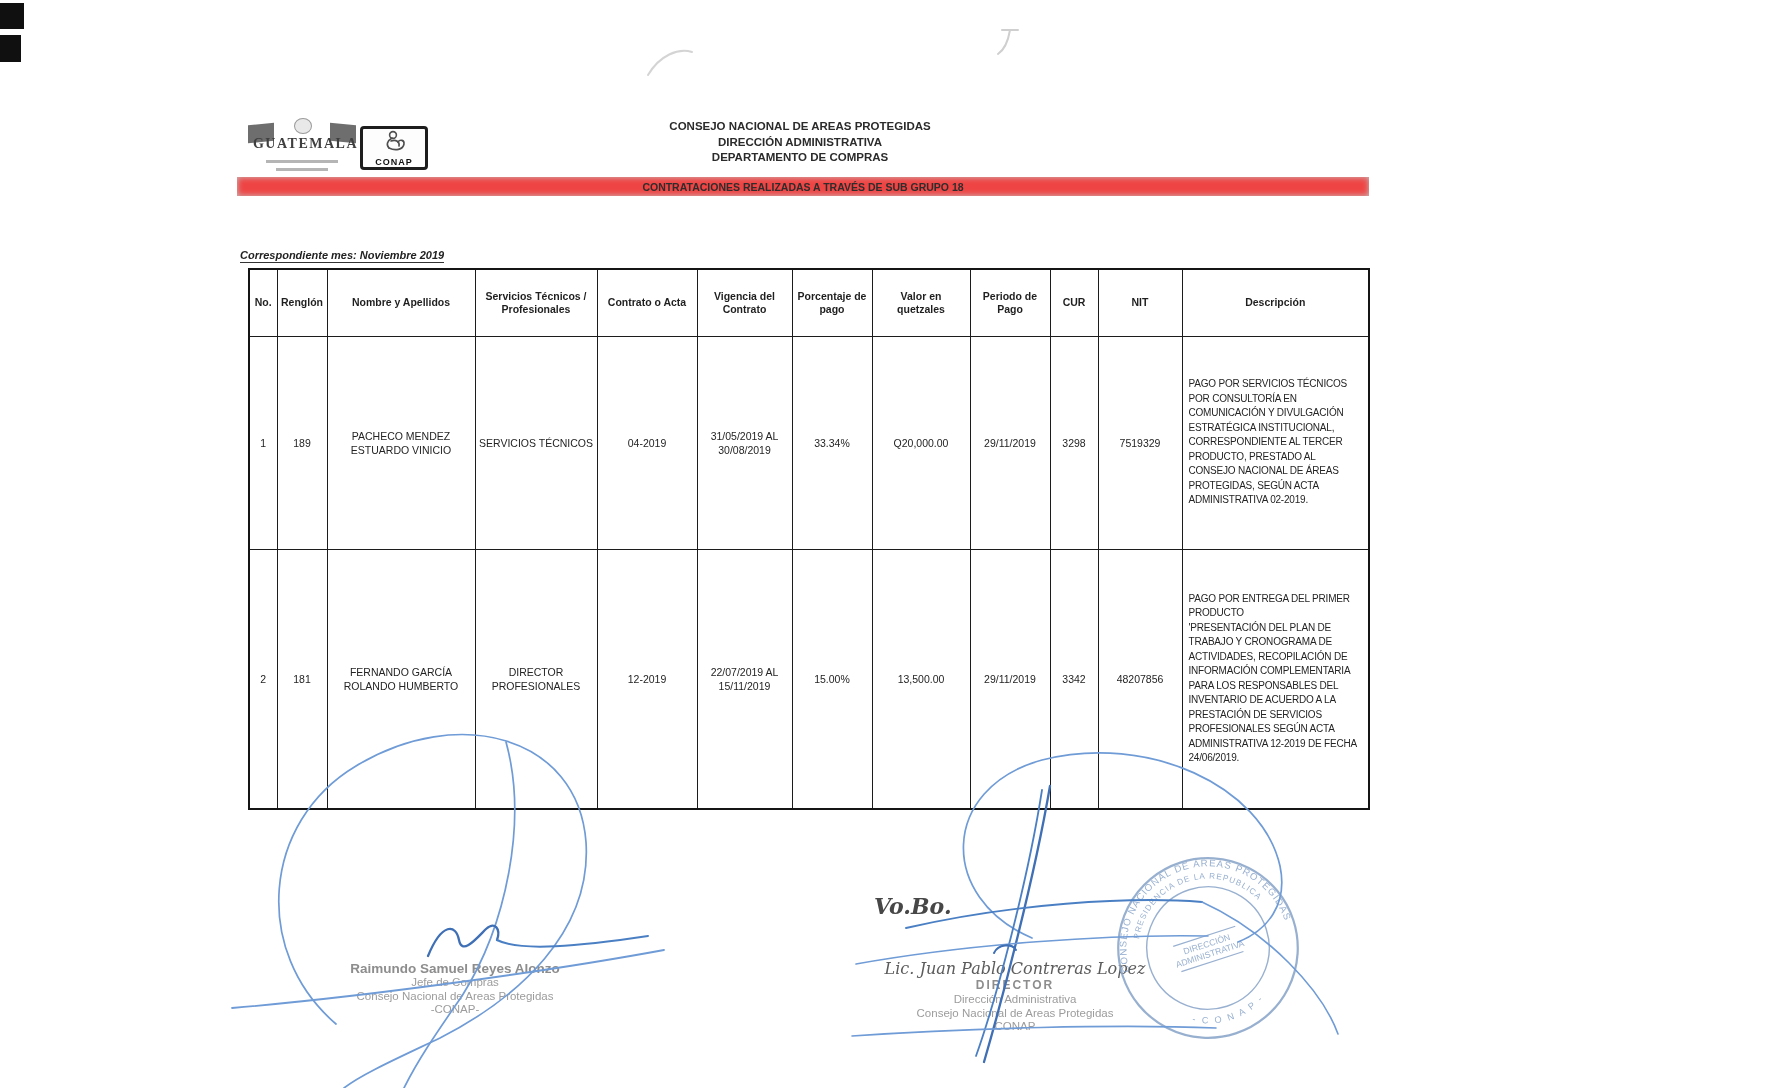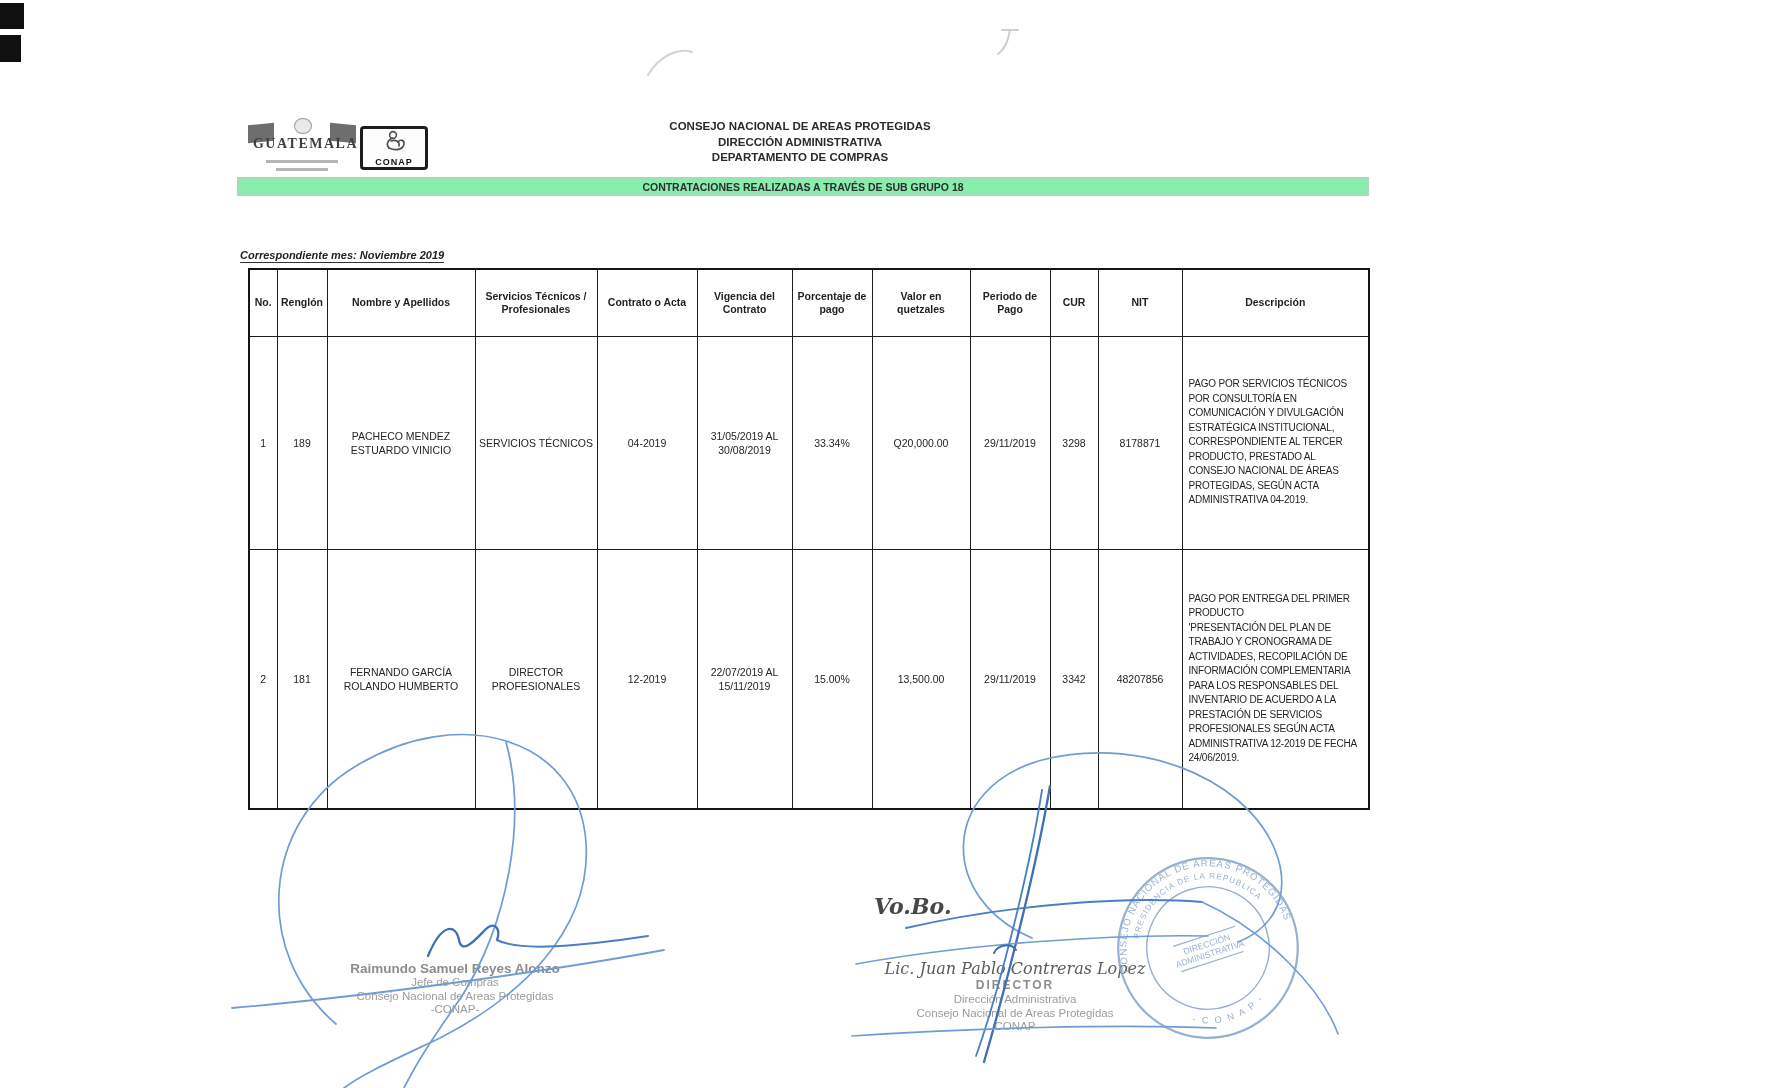--- a/index.html
+++ b/index.html
@@ -28,21 +28,21 @@
   
   .logo-conap{position:absolute;left:360px;top:126px;width:62px;height:38px;border:3px solid #1d1d1d;border-radius:4px;background:#fdfdfd;text-align:center;}
   .conap-label{position:absolute;left:0;bottom:0px;width:100%;font-size:9px;font-weight:bold;letter-spacing:1px;color:#111;}
   .conap-monkey{margin-top:1px;}
 
   
   .org-block{position:absolute;left:560px;top:119px;width:480px;text-align:center;}
   .org-line{font-size:11.5px;font-weight:bold;color:#2b2b2b;line-height:15.5px;}
 
   
-  .banner{position:absolute;left:237px;top:177px;width:1132px;height:19px;background:#86efac;
+  .banner{position:absolute;left:237px;top:177px;width:1132px;height:19px;background:#ef4444;
     display:flex;align-items:center;justify-content:center;box-shadow:inset 0 0 6px #c6c6c6;}
   .banner span{font-size:10.5px;font-weight:bold;color:#2d2d2d;}
 
   
   .period{position:absolute;left:240px;top:249px;font-size:11px;font-weight:bold;color:#222;}
   .period span{border-bottom:1.5px solid #333;padding-bottom:1px;font-style:italic;}
 
   
   .doc-table{position:absolute;left:248px;top:268px;width:1120px;border-collapse:collapse;table-layout:fixed;}
   .doc-table th,.doc-table td{border:1.5px solid #1c1c1c;vertical-align:middle;text-align:center;padding:2px 3px;overflow:hidden;}
@@ -145,22 +145,22 @@
       <td>1</td>
       <td>189</td>
       <td>PACHECO MENDEZ ESTUARDO VINICIO</td>
       <td>SERVICIOS TÉCNICOS</td>
       <td>04-2019</td>
       <td>31/05/2019 AL 30/08/2019</td>
       <td>33.34%</td>
       <td>Q20,000.00</td>
       <td>29/11/2019</td>
       <td>3298</td>
-      <td>8178871</td>
-      <td class="desc">PAGO POR SERVICIOS TÉCNICOS POR CONSULTORÍA EN COMUNICACIÓN Y DIVULGACIÓN ESTRATÉGICA INSTITUCIONAL, CORRESPONDIENTE AL TERCER PRODUCTO, PRESTADO AL CONSEJO NACIONAL DE ÁREAS PROTEGIDAS, SEGÚN ACTA ADMINISTRATIVA 04-2019.</td>
+      <td>7519329</td>
+      <td class="desc">PAGO POR SERVICIOS TÉCNICOS POR CONSULTORÍA EN COMUNICACIÓN Y DIVULGACIÓN ESTRATÉGICA INSTITUCIONAL, CORRESPONDIENTE AL TERCER PRODUCTO, PRESTADO AL CONSEJO NACIONAL DE ÁREAS PROTEGIDAS, SEGÚN ACTA ADMINISTRATIVA 02-2019.</td>
     </tr>
     <tr class="r2">
       <td>2</td>
       <td>181</td>
       <td>FERNANDO GARCÍA ROLANDO HUMBERTO</td>
       <td>DIRECTOR PROFESIONALES</td>
       <td>12-2019</td>
       <td>22/07/2019 AL 15/11/2019</td>
       <td>15.00%</td>
       <td>13,500.00</td>

